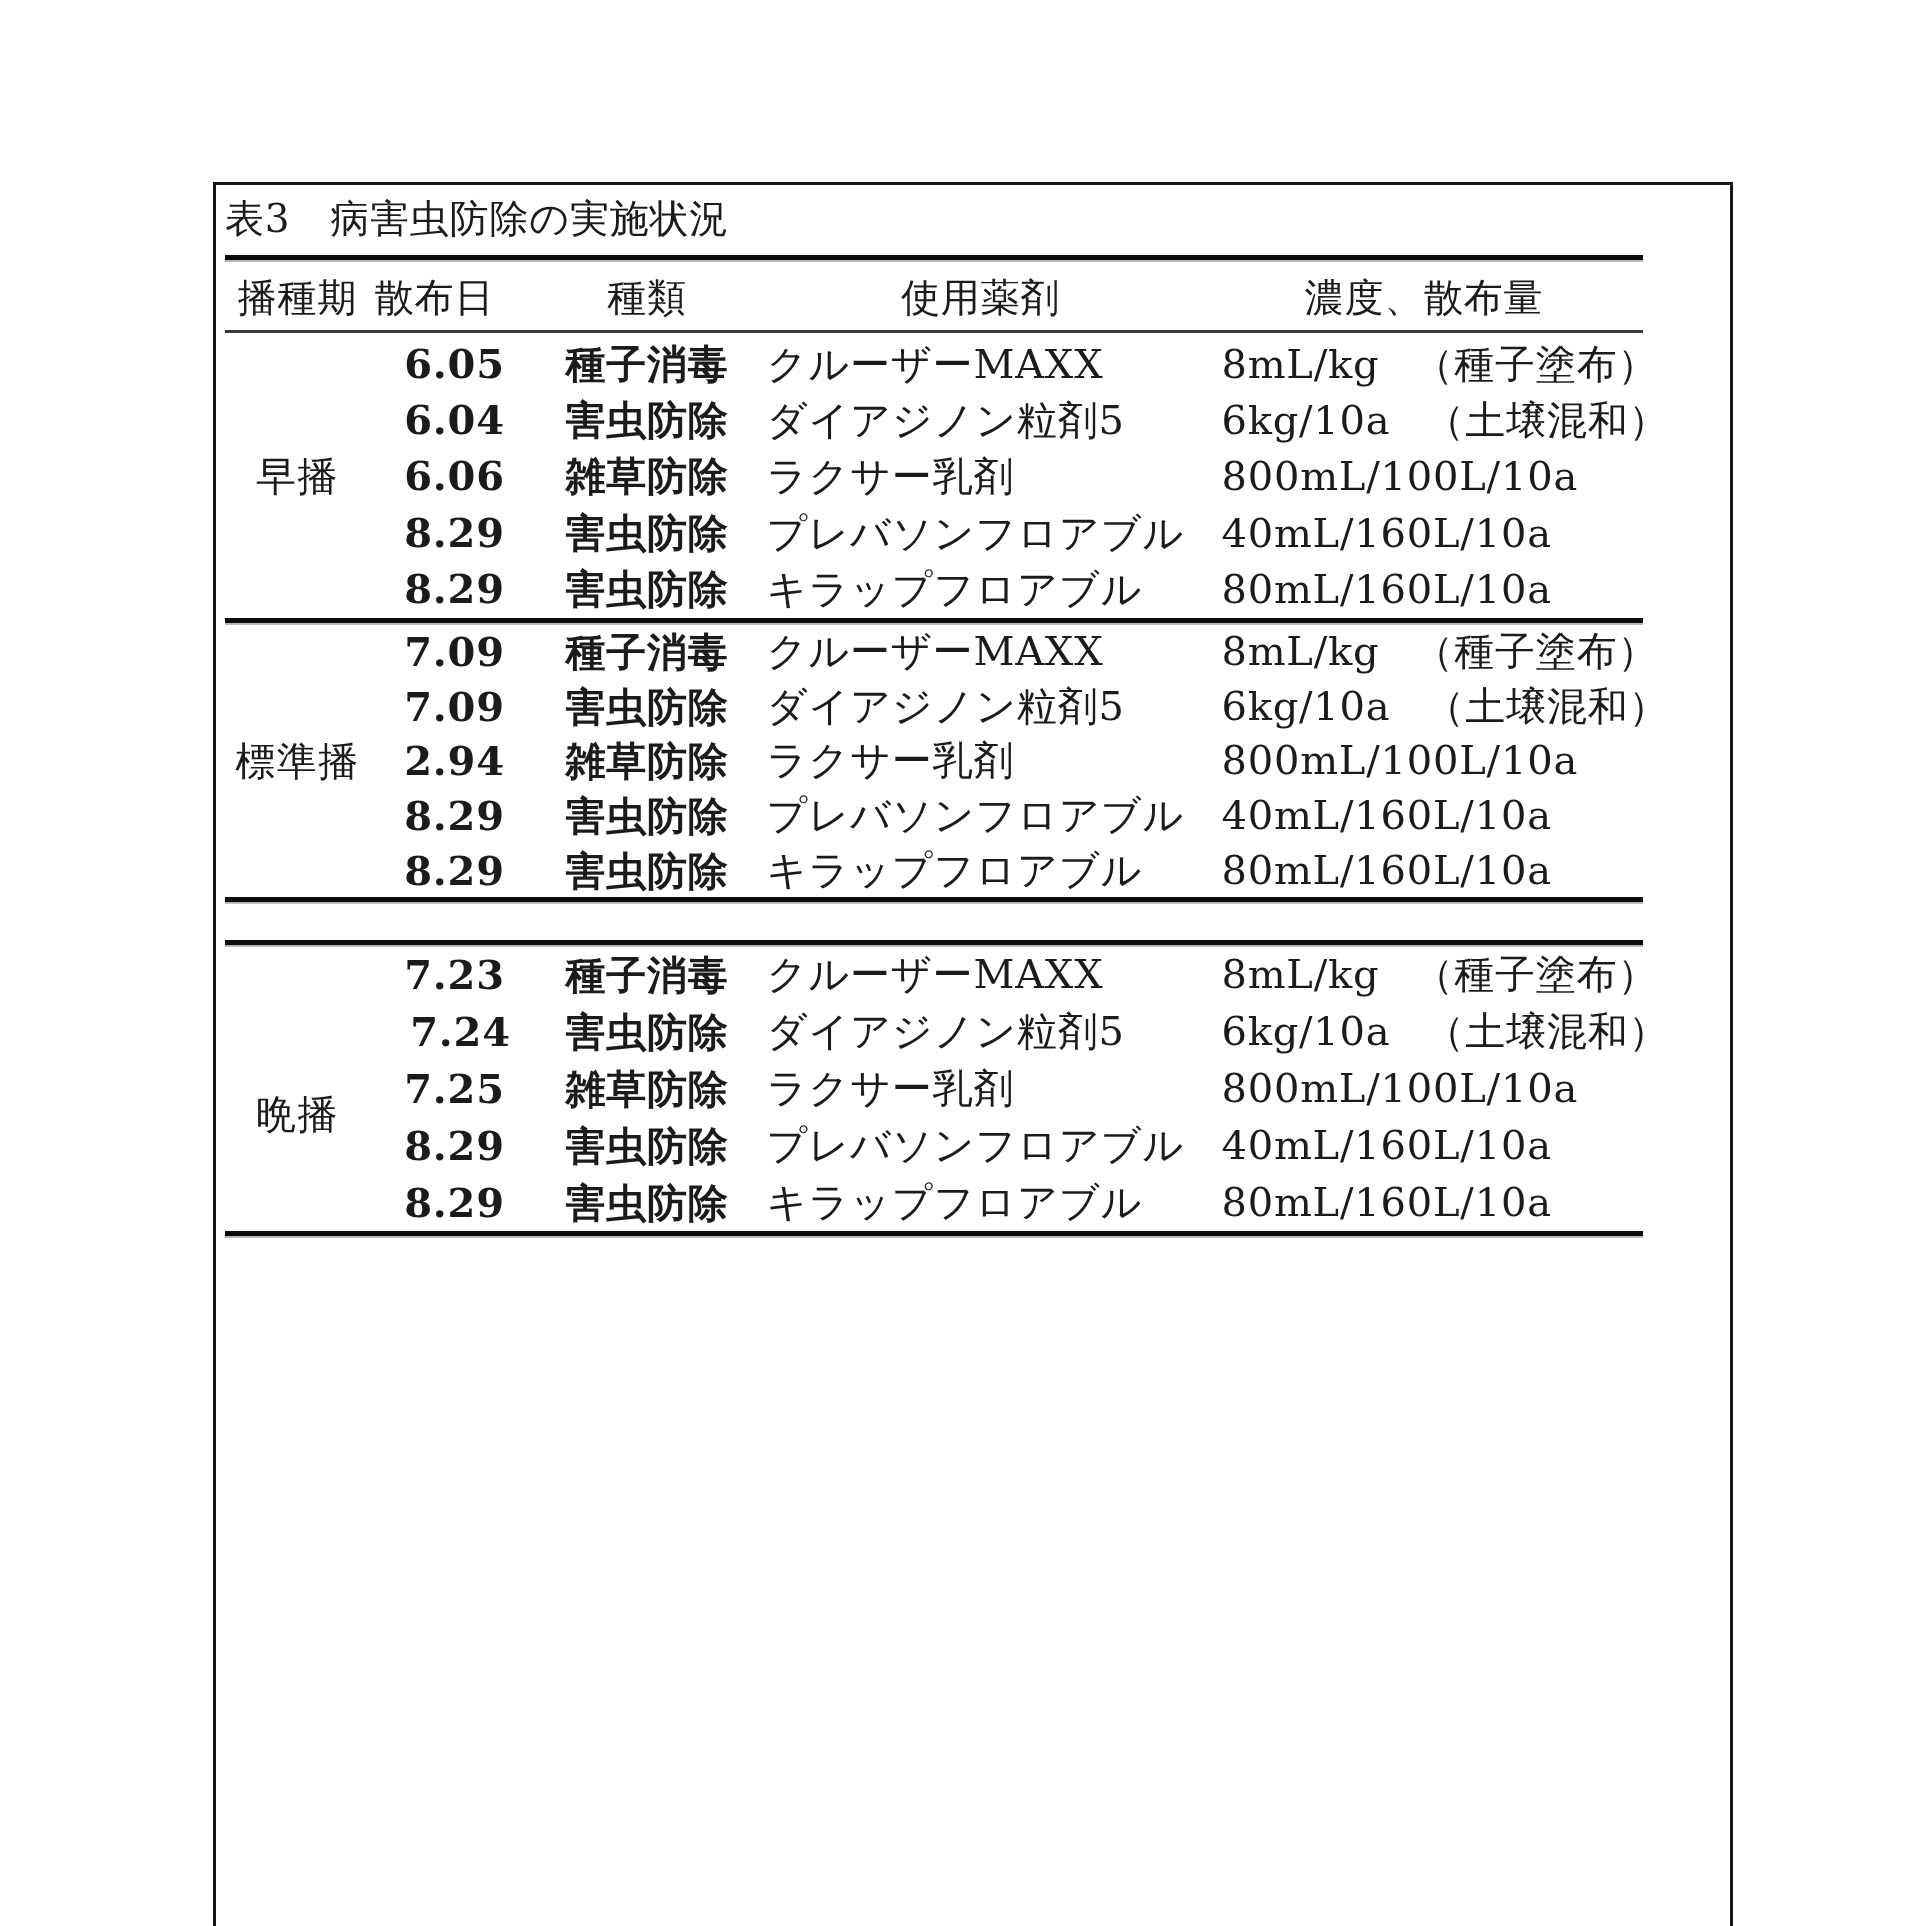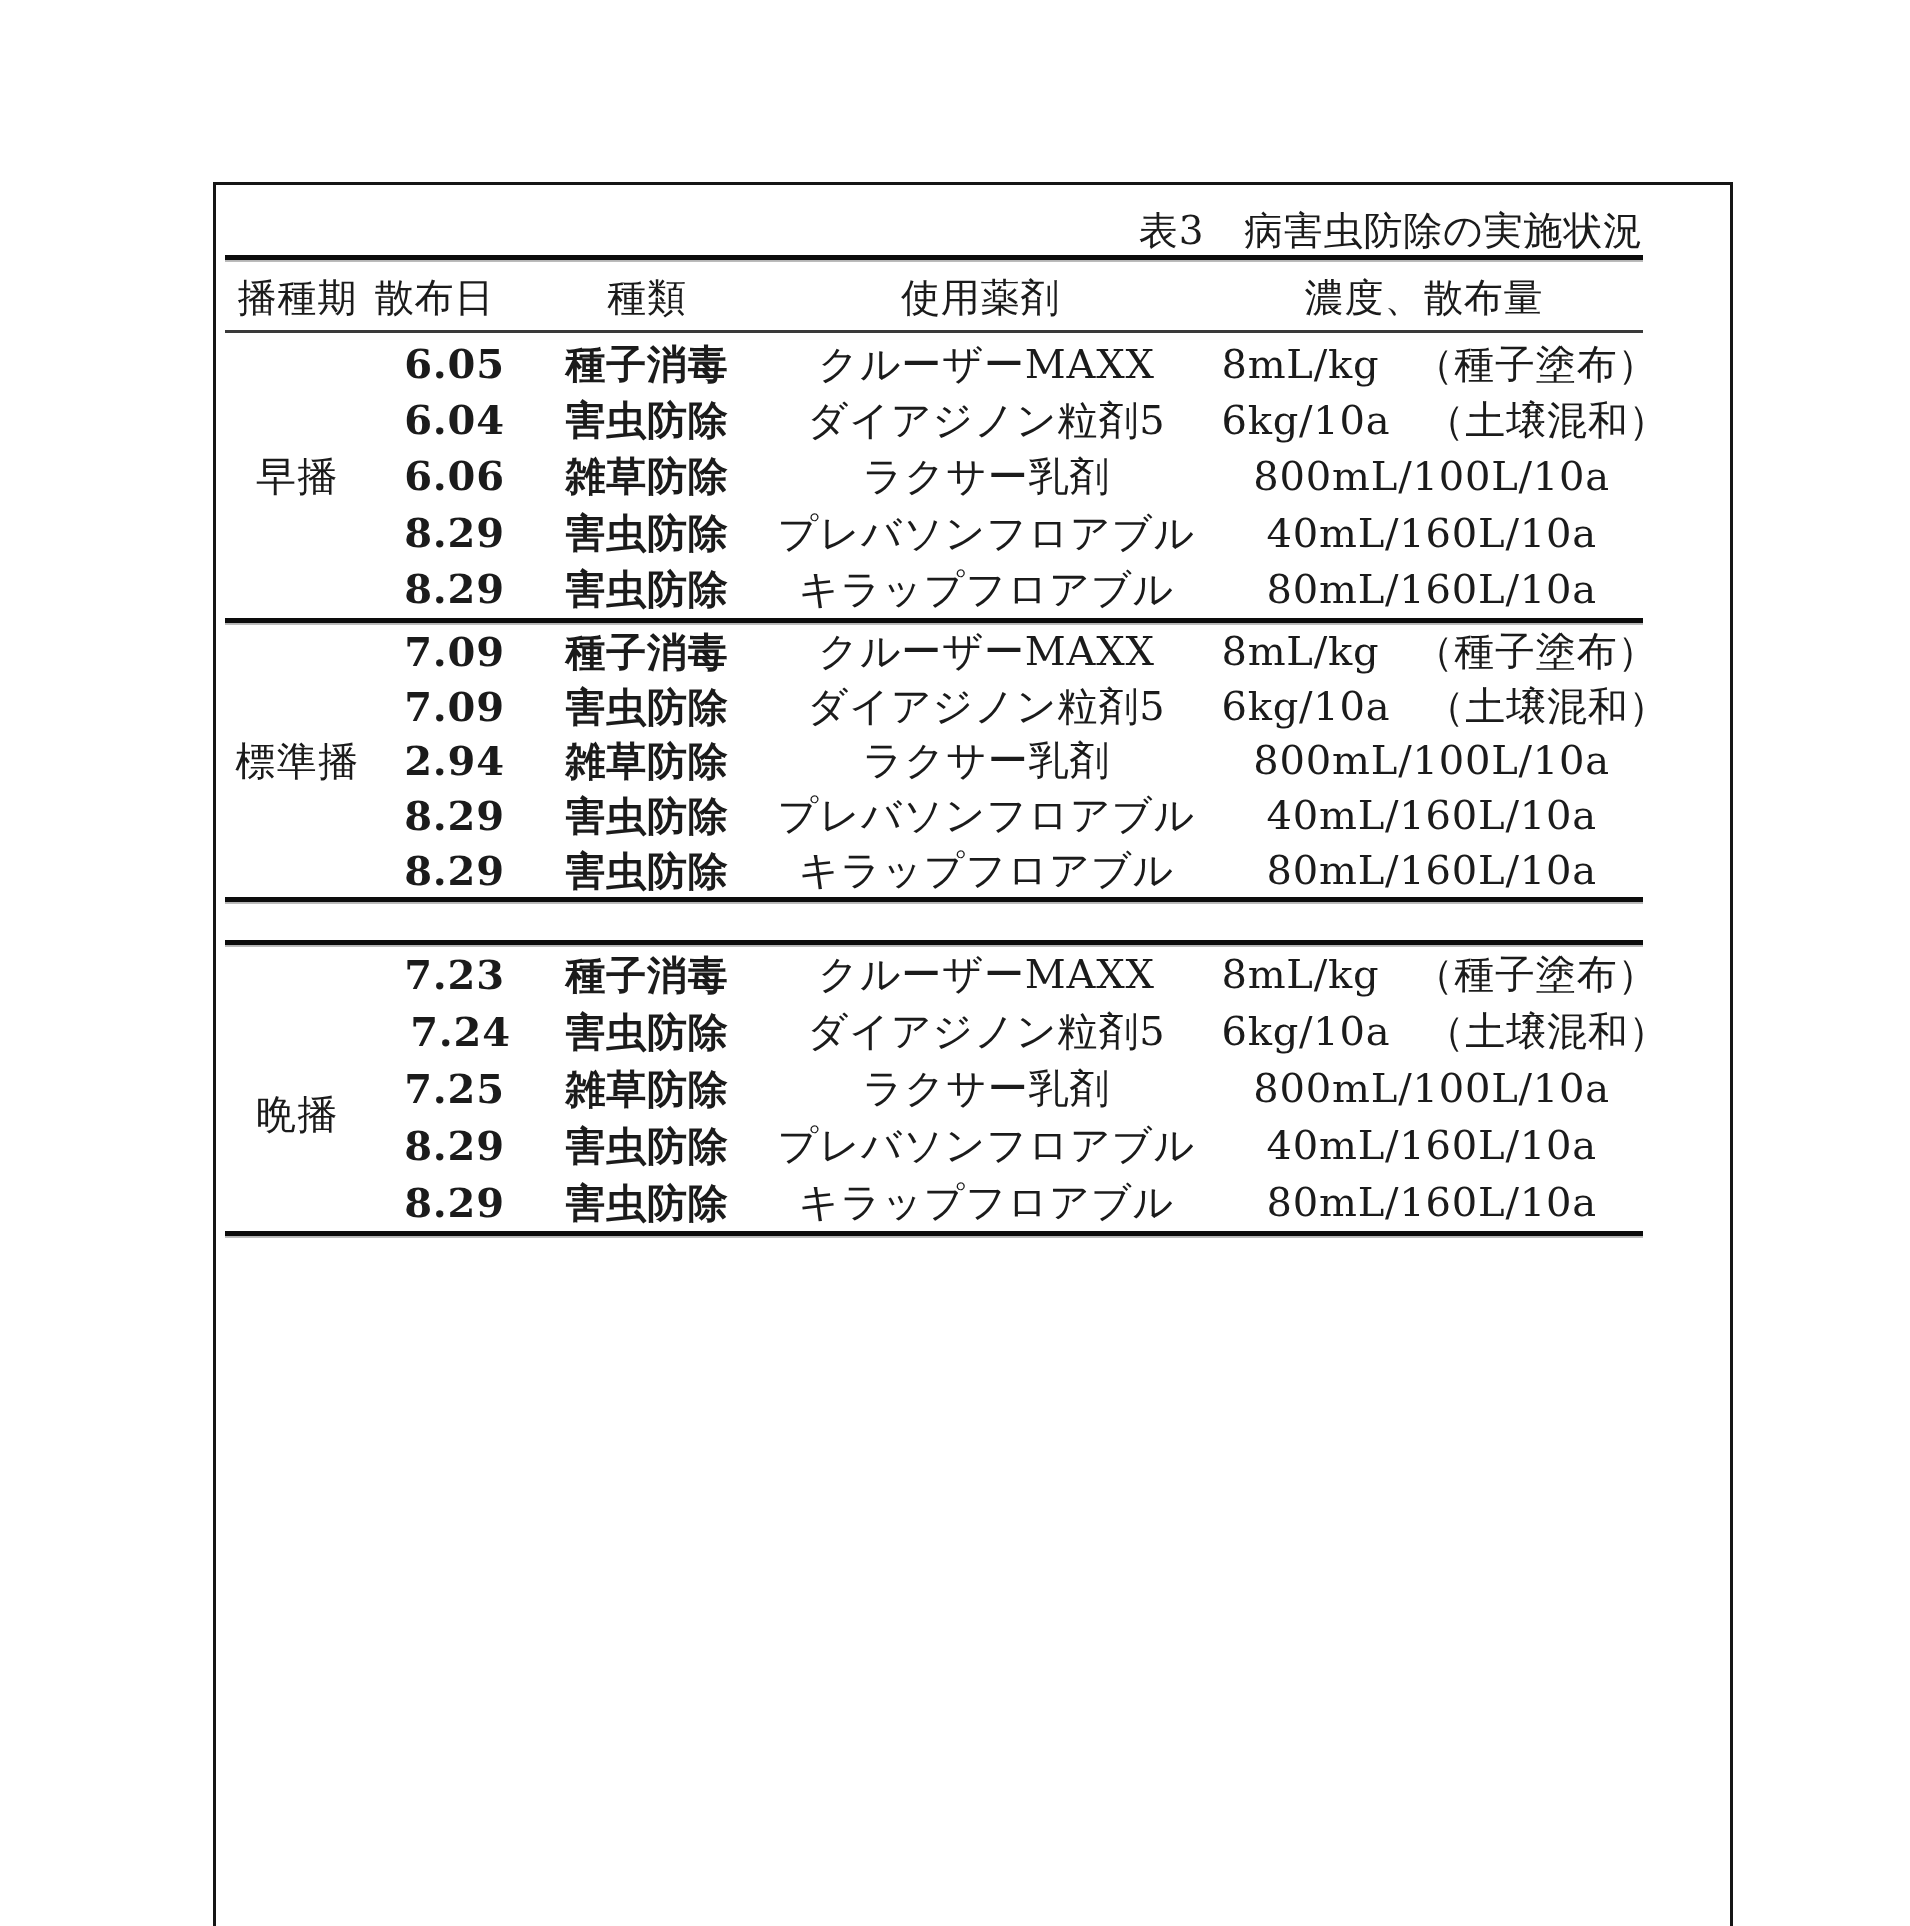--- a/index.html
+++ b/index.html
@@ -7,41 +7,40 @@
   .page {
     position:relative; width:1911px; height:2702px; background:#ffffff;
     font-family:"DejaVu Serif","Liberation Serif",serif; color:#1b1b1b;
   }
   .border-box {
     position:absolute; left:213px; top:182px; width:1520px; height:2250px;
     border:3.9px solid #161616; background:#ffffff;
   }
   .tbl-title {
     position:absolute; left:225px; top:196px; width:1418px; height:46px;
-    line-height:46px; text-align:right; font-size:39px; letter-spacing:0.8px;
+    line-height:46px; text-align:left; font-size:39px; letter-spacing:0.8px;
     white-space:nowrap;
-    margin-top:12px;
   }
   .rule { position:absolute; left:225px; width:1418px; background:#0c0c0c;
           box-shadow:0 1.9px 0 rgba(90,90,90,.45); }
   .rule-top      { top:255px;  height:5.4px; }
   .rule-header   { top:330px;  height:3.1px; background:#3a3a3a; box-shadow:none; }
   .rule-g1       { top:618px; height:5px; }
   .rule-g2       { top:897px; height:5px; }
   .rule-g3top    { top:940px; height:5px; }
   .rule-bottom   { top:1231px; height:5px; }
   .hcell {
     position:absolute; top:266px; height:64px; line-height:64px;
     font-size:39px; text-align:center; white-space:nowrap; letter-spacing:0.8px;
   }
   .cell {
     position:absolute; font-size:40px; white-space:nowrap; letter-spacing:0.8px;
   }
   .cell.center { text-align:center;font-weight:bold; }
-  .cell.left   { text-align:center; }
+  .cell.left   { text-align:left; }
   .glabel {
     position:absolute; display:flex; align-items:center; justify-content:center;
     font-size:40px; letter-spacing:1.5px; white-space:nowrap;
   }
   .conc-note { margin-left:34px; }
 </style>
 </head>
 <body>
 
 <div class="page">

